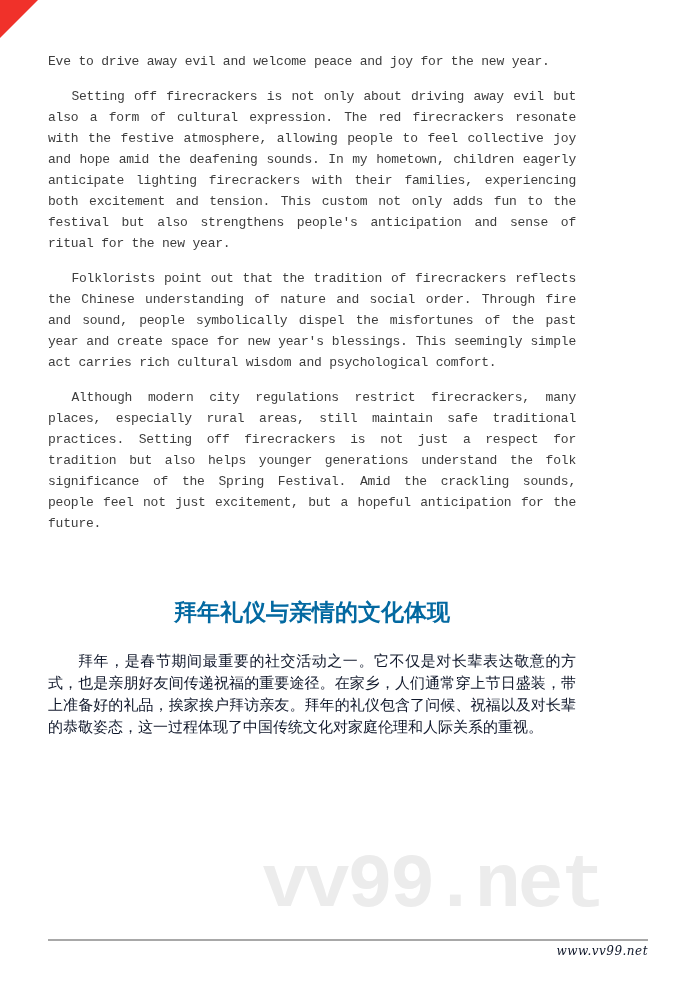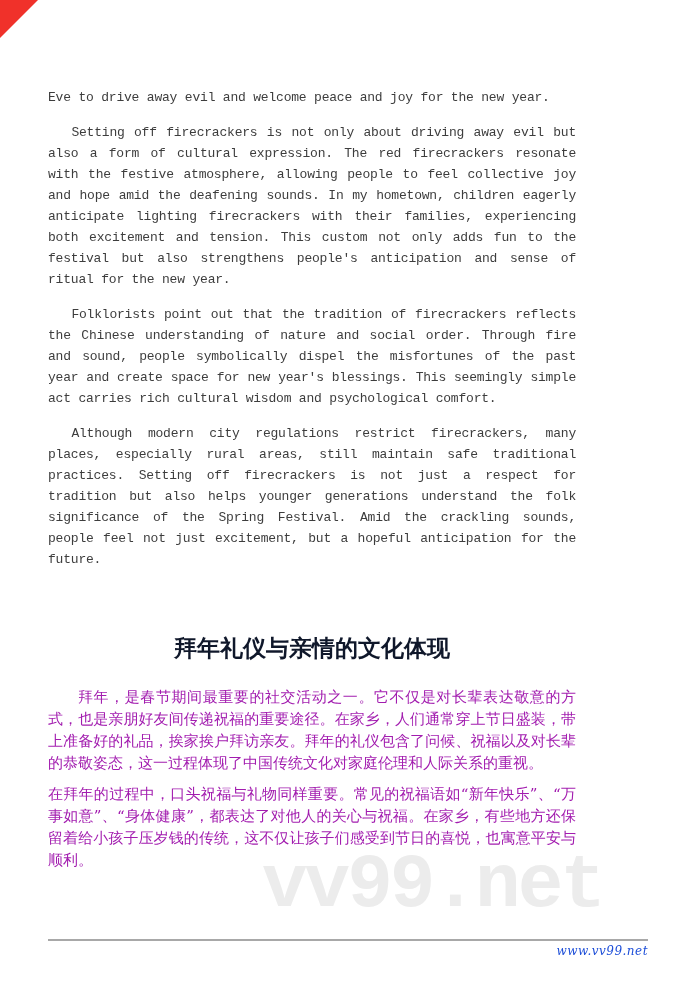--- a/index.html
+++ b/index.html
@@ -17,47 +17,46 @@
     width: 38px; height: 38px;
     background: #f0312a;
     clip-path: polygon(0 0, 100% 0, 0 100%);
   }
   .content {
     position: absolute;
     top: 0; left: 0;
     width: 628px;
     padding: 51px 52px 0 48px;
     box-sizing: border-box;
-    margin-top: 36px;
   }
   .en-section p {
     margin: 0 0 14px 0;
     font-family: "Liberation Mono", "DejaVu Sans Mono", monospace;
     font-size: 13px;
     line-height: 21px;
     color: #3d3d3d;
     text-align: justify;
     letter-spacing: -0.2px;
   }
   .en-section p.indent { text-indent: 3ch; }
   .cn-title {
     margin: 62px 0 22px 0;
     text-align: center;
     font-family: "DejaVu Serif", "Liberation Serif", serif;
     font-size: 23px;
     font-weight: bold;
-    color: #0f172a;
+    color: #0369a1;
     line-height: 32px;
   }
   .cn-section p {
     margin: 0 0 9px 0;
     font-family: "DejaVu Serif", "Liberation Serif", serif;
     font-size: 15px;
     line-height: 22px;
-    color: #a21caf;
+    color: #0f172a;
     text-align: justify;
   }
   .cn-section p.indent { text-indent: 2em; }
   .watermark {
     position: absolute;
     left: 262px;
     top: 848px;
     font-family: Liberation Mono, monospace;
     font-size: 76px;
     font-weight: bold;
@@ -76,21 +75,21 @@
     background: #a8a8a8;
   }
   .footer-url {
     position: absolute;
     right: 52px;
     top: 944px;
     font-family: "DejaVu Serif", "Liberation Serif", serif;
     font-style: italic;
     font-size: 12px;
     letter-spacing: 0.5px;
-    color: #1d4ed8;
+    color: #0f172a;
   }
 </style>
 </head>
 <body>
 
 <div class="page">
 
   <div class="corner-marker"></div>
 
   <div class="content">
@@ -99,21 +98,20 @@
       <p>Eve to drive away evil and welcome peace and joy for the new year.</p>
       <p class="indent">Setting off firecrackers is not only about driving away evil but also a form of cultural expression. The red firecrackers resonate with the festive atmosphere, allowing people to feel collective joy and hope amid the deafening sounds. In my hometown, children eagerly anticipate lighting firecrackers with their families, experiencing both excitement and tension. This custom not only adds fun to the festival but also strengthens people's anticipation and sense of ritual for the new year.</p>
       <p class="indent">Folklorists point out that the tradition of firecrackers reflects the Chinese understanding of nature and social order. Through fire and sound, people symbolically dispel the misfortunes of the past year and create space for new year's blessings. This seemingly simple act carries rich cultural wisdom and psychological comfort.</p>
       <p class="indent">Although modern city regulations restrict firecrackers, many places, especially rural areas, still maintain safe traditional practices. Setting off firecrackers is not just a respect for tradition but also helps younger generations understand the folk significance of the Spring Festival. Amid the crackling sounds, people feel not just excitement, but a hopeful anticipation for the future.</p>
     </div>
 
     <h1 class="cn-title">拜年礼仪与亲情的文化体现</h1>
 
     <div class="cn-section">
       <p class="indent">拜年，是春节期间最重要的社交活动之一。它不仅是对长辈表达敬意的方式，也是亲朋好友间传递祝福的重要途径。在家乡，人们通常穿上节日盛装，带上准备好的礼品，挨家挨户拜访亲友。拜年的礼仪包含了问候、祝福以及对长辈的恭敬姿态，这一过程体现了中国传统文化对家庭伦理和人际关系的重视。</p>
-      <p>在拜年的过程中，口头祝福与礼物同样重要。常见的祝福语如“新年快乐”、“万事如意”、“身体健康”，都表达了对他人的关心与祝福。在家乡，有些地方还保留着给小孩子压岁钱的传统，这不仅让孩子们感受到节日的喜悦，也寓意平安与顺利。</p>
     </div>
 
   </div>
 
   <div class="watermark">vv99.net</div>
 
   <div class="footer-divider"></div>
 
   <div class="footer-url">www.vv99.net</div>
 

